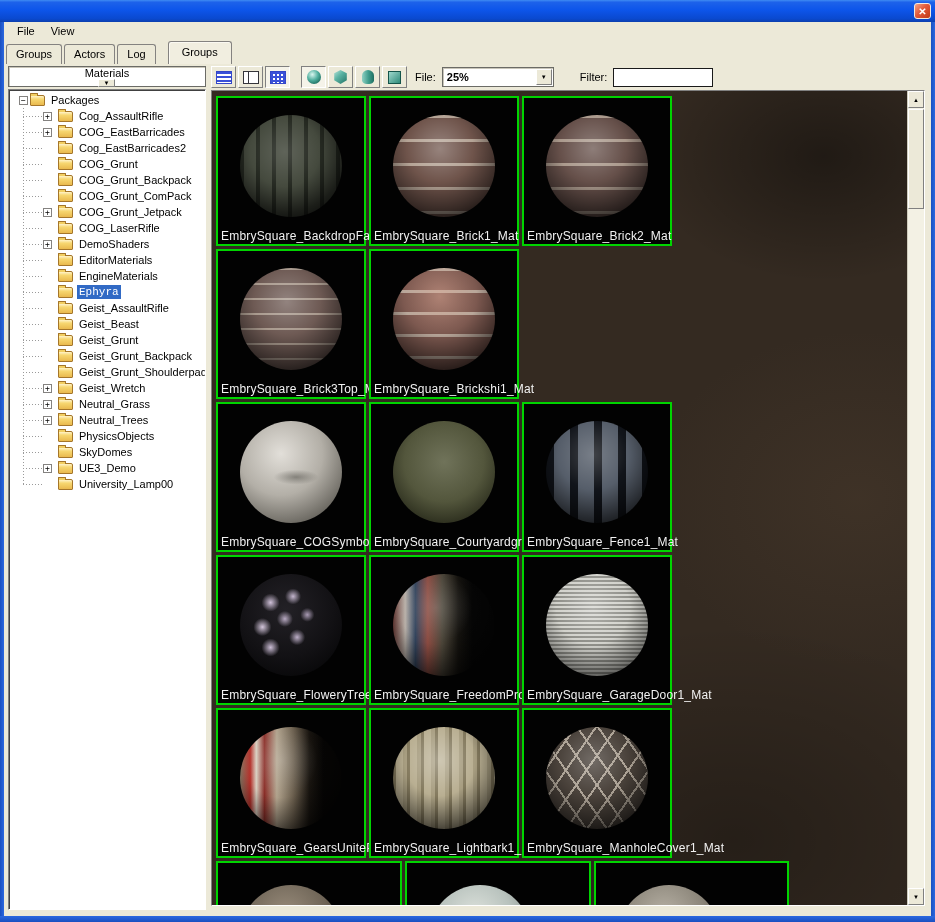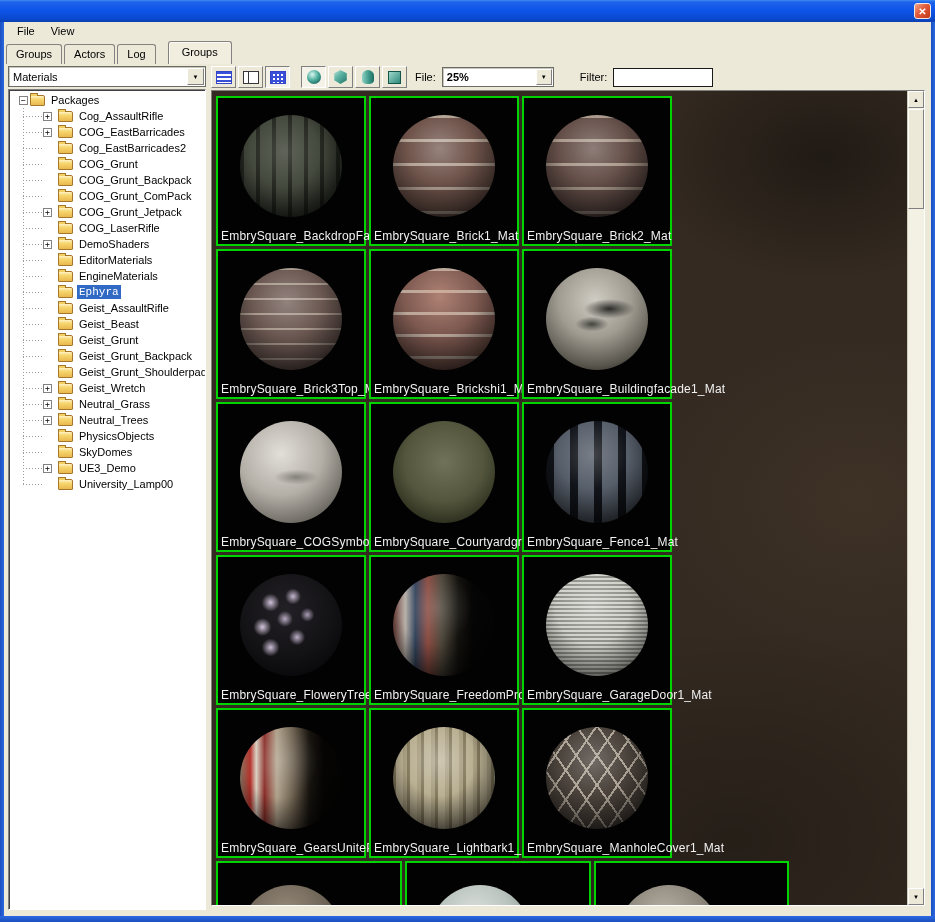--- a/index.html
+++ b/index.html
@@ -25,21 +25,21 @@
 
   
   .tabbar { position:absolute; left:2px; top:19px; right:0; height:23px; display:flex; align-items:flex-end; }
   .tab { padding:3px 9px 4px 9px; border:1px solid #848280; border-bottom:none; border-radius:3px 3px 0 0;
     background:#ece9d8; margin-right:2px; position:relative; }
   .tab.active { margin-left:10px; padding:4px 13px 6px 13px; background:#f1eee0; z-index:2;
     box-shadow:inset 1px 1px 0 #fbf9f2; }
 
   
   .combo { position:absolute; left:4px; top:44px; width:198px; height:21px; background:#fff;
-    border:1px solid #6b6b66; box-shadow:inset 1px 1px 0 #c9c6ba; display:flex; align-items:center; }
+    border:1px solid #6b6b66; box-shadow:inset 1px 1px 0 #c9c6ba; display:flex; align-items:center;flex-direction:column; }
   .combo .val { flex:1; padding:0 4px; }
   .combo .drop { width:17px; height:17px; margin-right:1px; background:#ece9d8; border:1px solid;
     border-color:#fff #808080 #808080 #fff; font-size:6px; display:flex; align-items:center; justify-content:center; }
   .treebox { position:absolute; left:4px; top:67px; width:198px; bottom:6px; background:#fff;
     border:1px solid; border-color:#808080 #fff #fff #808080; box-shadow:inset 1px 1px 0 #404040; overflow:hidden; padding-top:2px; }
   .tree-list { position:relative; }
   .tree-list::before { content:""; position:absolute; left:14px; top:16px; height:376px; width:1px;
     background:repeating-linear-gradient(180deg,#9a9a9a 0 1px,transparent 1px 3px); }
   .trow { display:flex; align-items:center; height:16px; position:relative; }
   .sp-root { width:10px; flex:none; }
@@ -430,24 +430,20 @@
         </div>
         <div class="trow-tiles">
           <div class="tile" style="border-color: rgb(0, 212, 0);">
             <div class="orb orb-brick3top"></div>
             <div class="tile-label">EmbrySquare_Brick3Top_Mat</div>
           </div>
           <div class="tile" style="border-color: rgb(0, 212, 0);">
             <div class="orb orb-brickshi"></div>
             <div class="tile-label">EmbrySquare_Brickshi1_Mat</div>
           </div>
-          <div class="tile" style="border-color: rgb(0, 212, 0);">
-            <div class="orb orb-buildingfacade"></div>
-            <div class="tile-label">EmbrySquare_Buildingfacade1_Mat</div>
-          </div>
         </div>
         <div class="trow-tiles">
           <div class="tile" style="border-color: rgb(0, 212, 0);">
             <div class="orb orb-cog-statue"></div>
             <div class="tile-label">EmbrySquare_COGSymbolStatue_Mat</div>
           </div>
           <div class="tile" style="border-color: rgb(0, 212, 0);">
             <div class="orb orb-courtyard-grass"></div>
             <div class="tile-label">EmbrySquare_Courtyardgrass1_Mat</div>
           </div>

